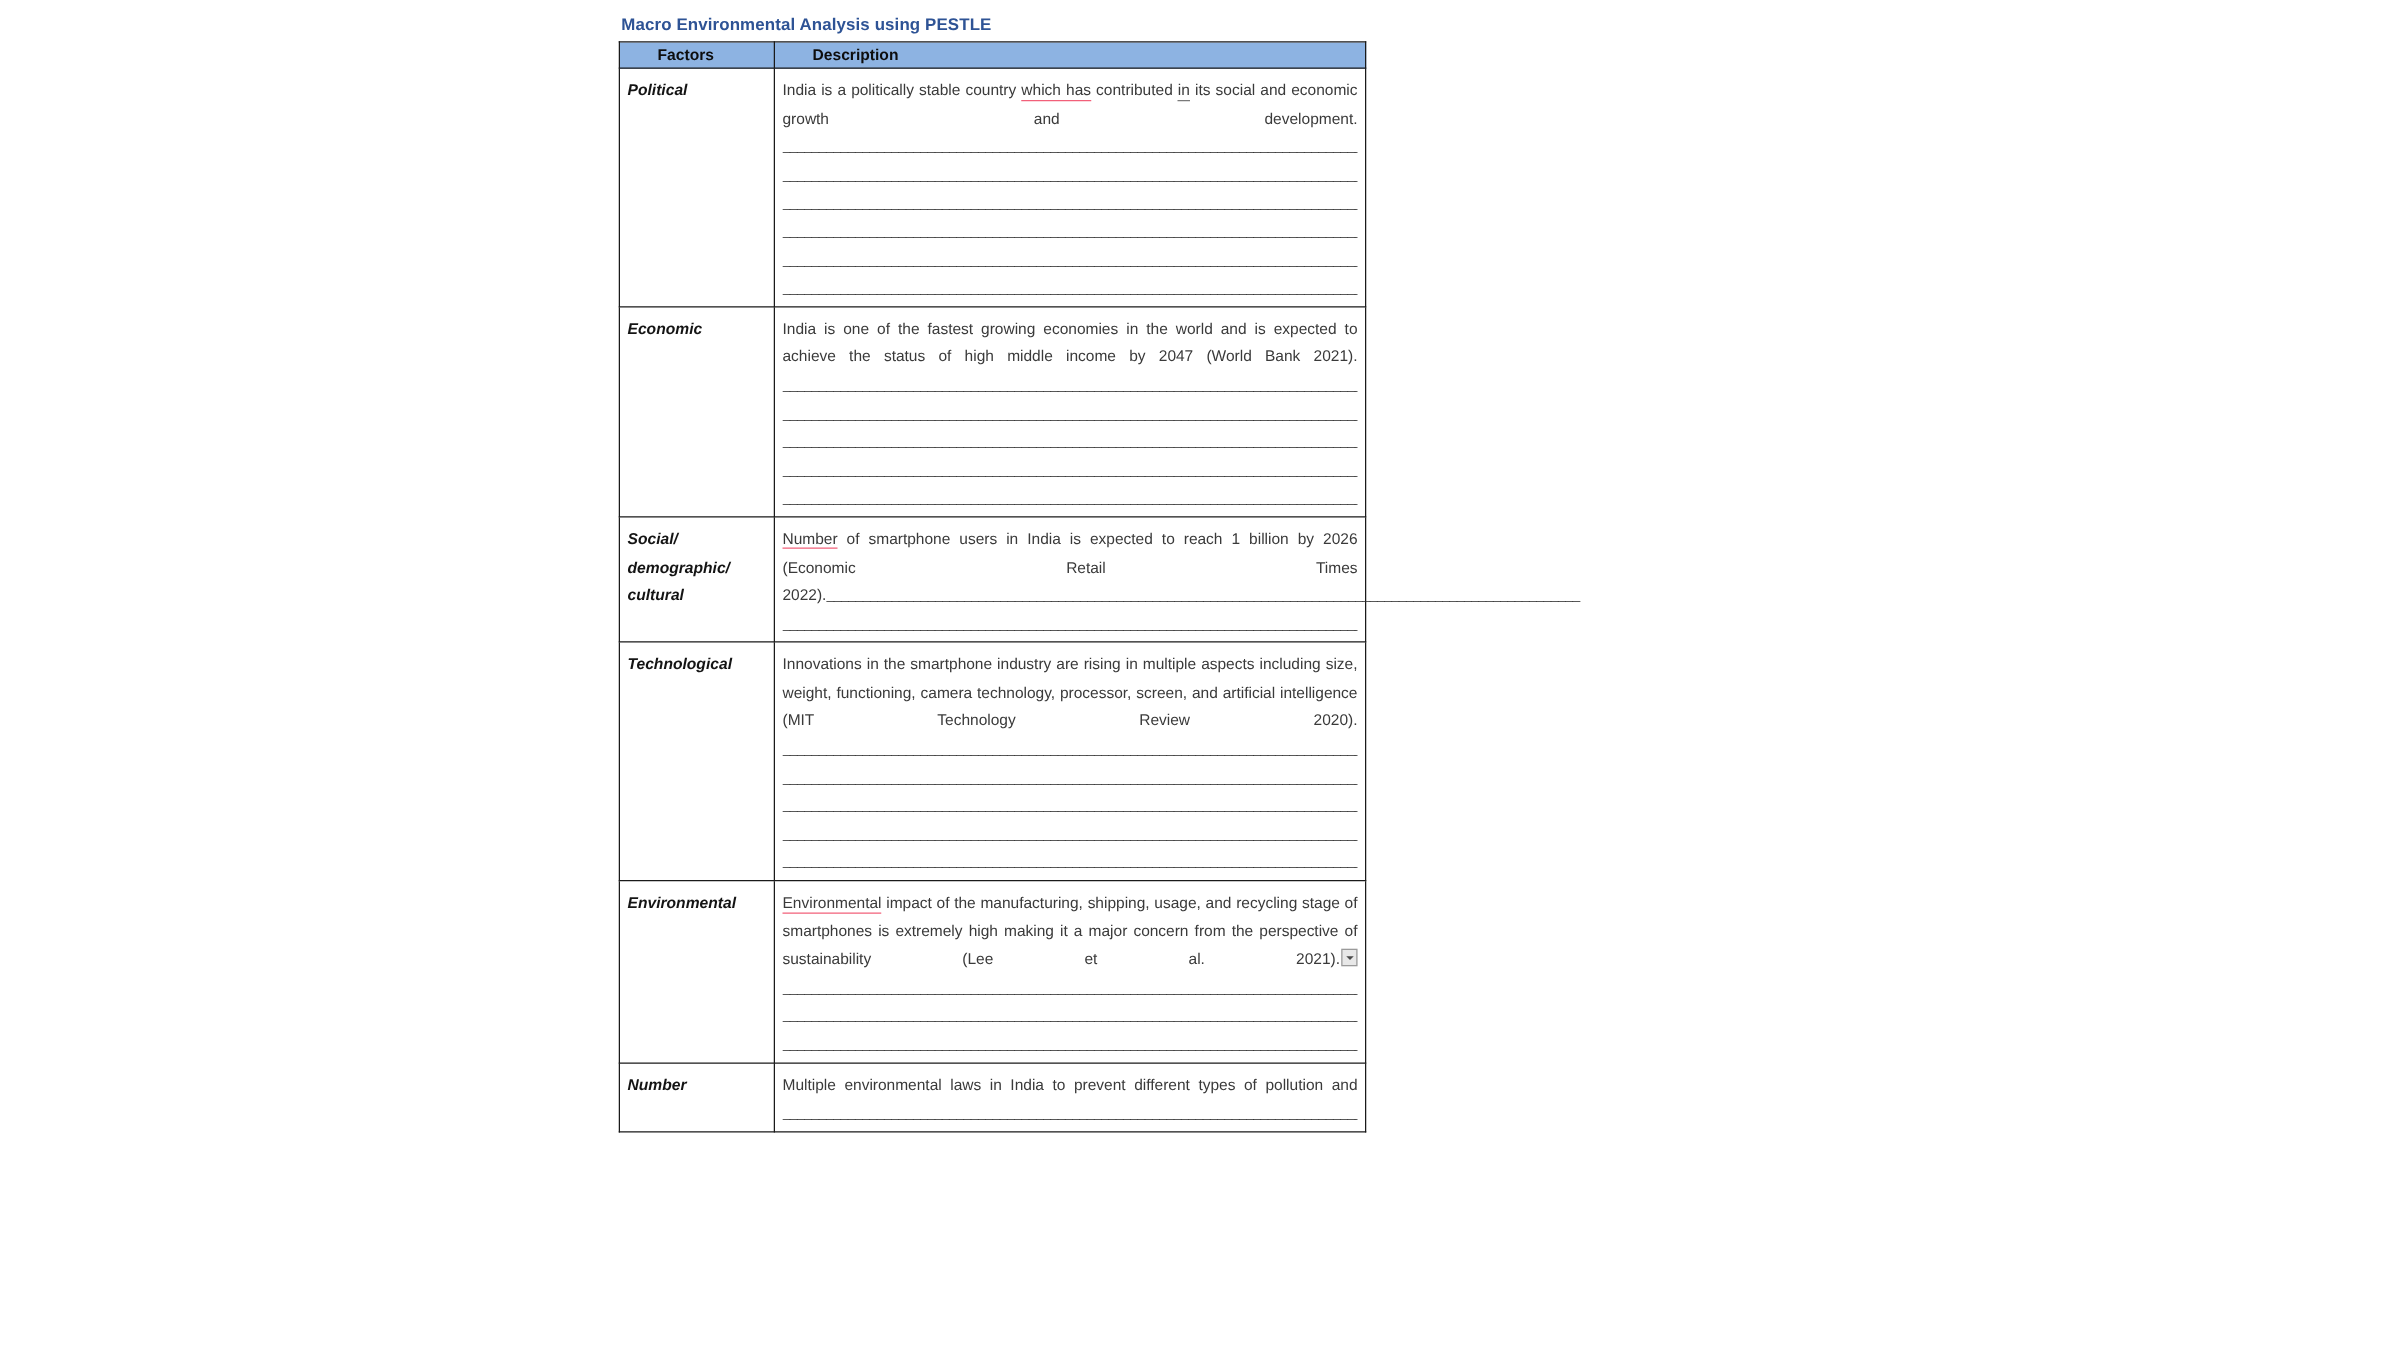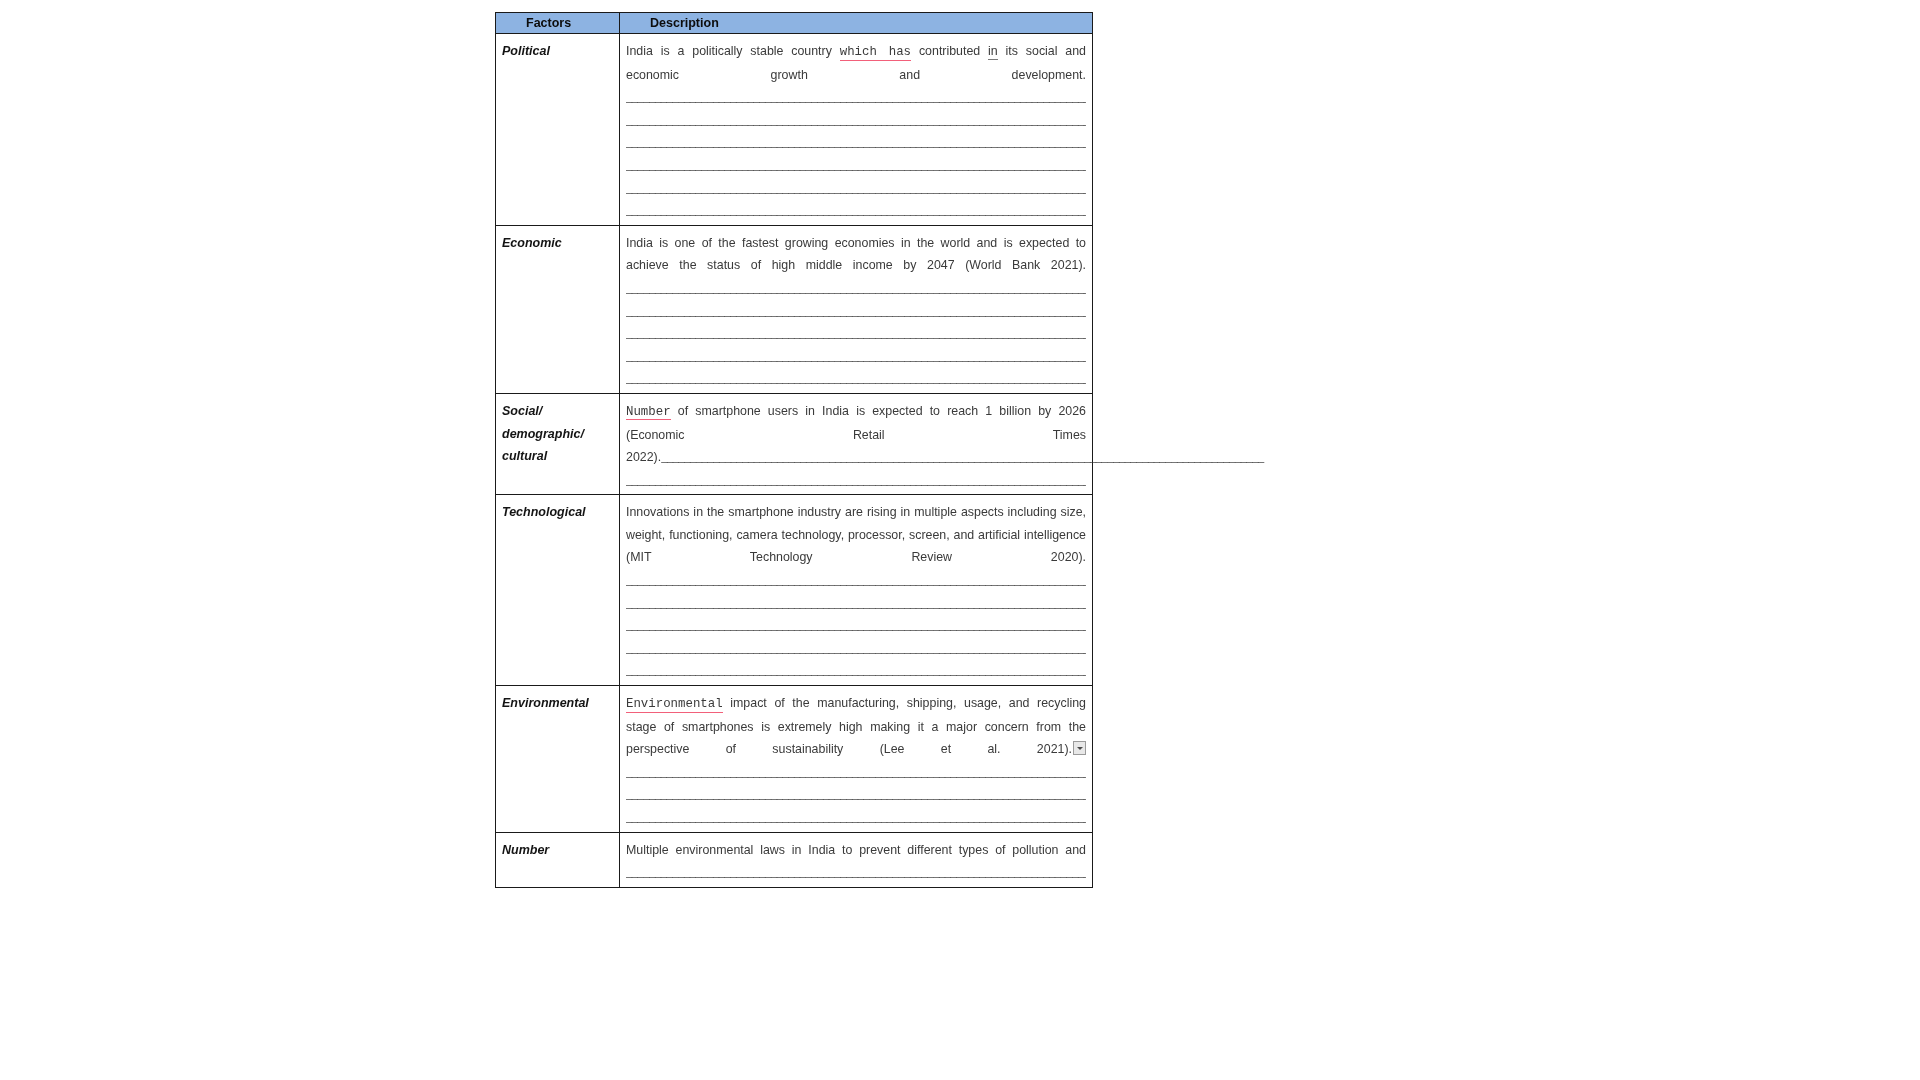--- a/index.html
+++ b/index.html
@@ -121,21 +121,20 @@
   .inline-fill {
     font-family: "Liberation Serif", serif;
     letter-spacing: -0.4px;
     color: #2b2b2b;
   }
 
   
   .misspell {
     border-bottom: 1.6px solid #f2607a;
     padding-bottom: 0.5px;
-    font-family: Liberation Mono, monospace;
   }
   .grammar {
     border-bottom: 1.2px solid #7a7a7a;
     padding-bottom: 0.5px;
   }
 
   
   .mini-ctl {
     display: inline-block;
     width: 11px;
@@ -155,20 +154,21 @@
     border-right: 3px solid transparent;
     border-top: 3.5px solid #4a4a4a;
   }
 </style>
 </head>
 <body>
 
 <div class="page">
   <div class="doc-area">
 
+    <div class="doc-title">Macro Environmental Analysis using PESTLE</div>
 
     <table class="pestle">
       <colgroup>
         <col class="c-factor">
         <col class="c-desc">
       </colgroup>
       <tbody id="table-body">
         <tr class="hdr">
           <td>
             <div class="cell-inner">Factors</div>

